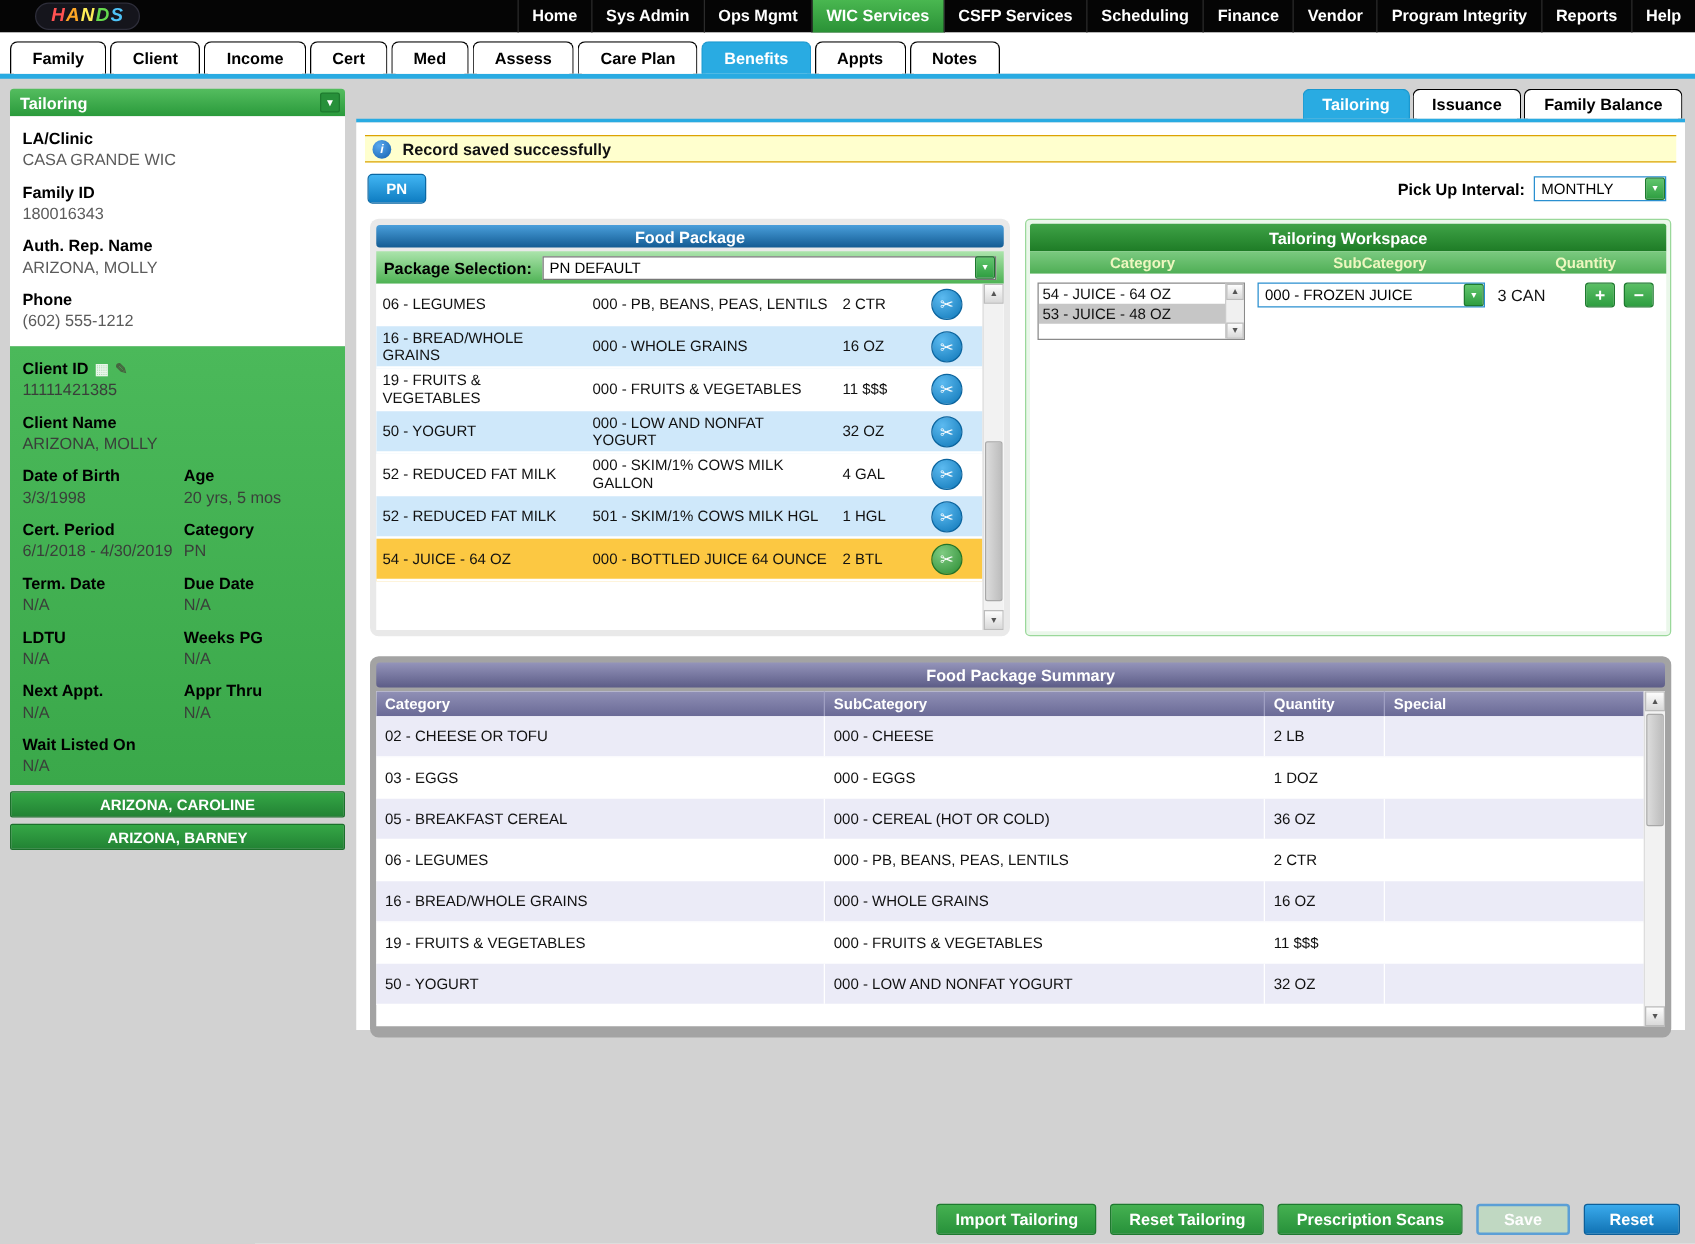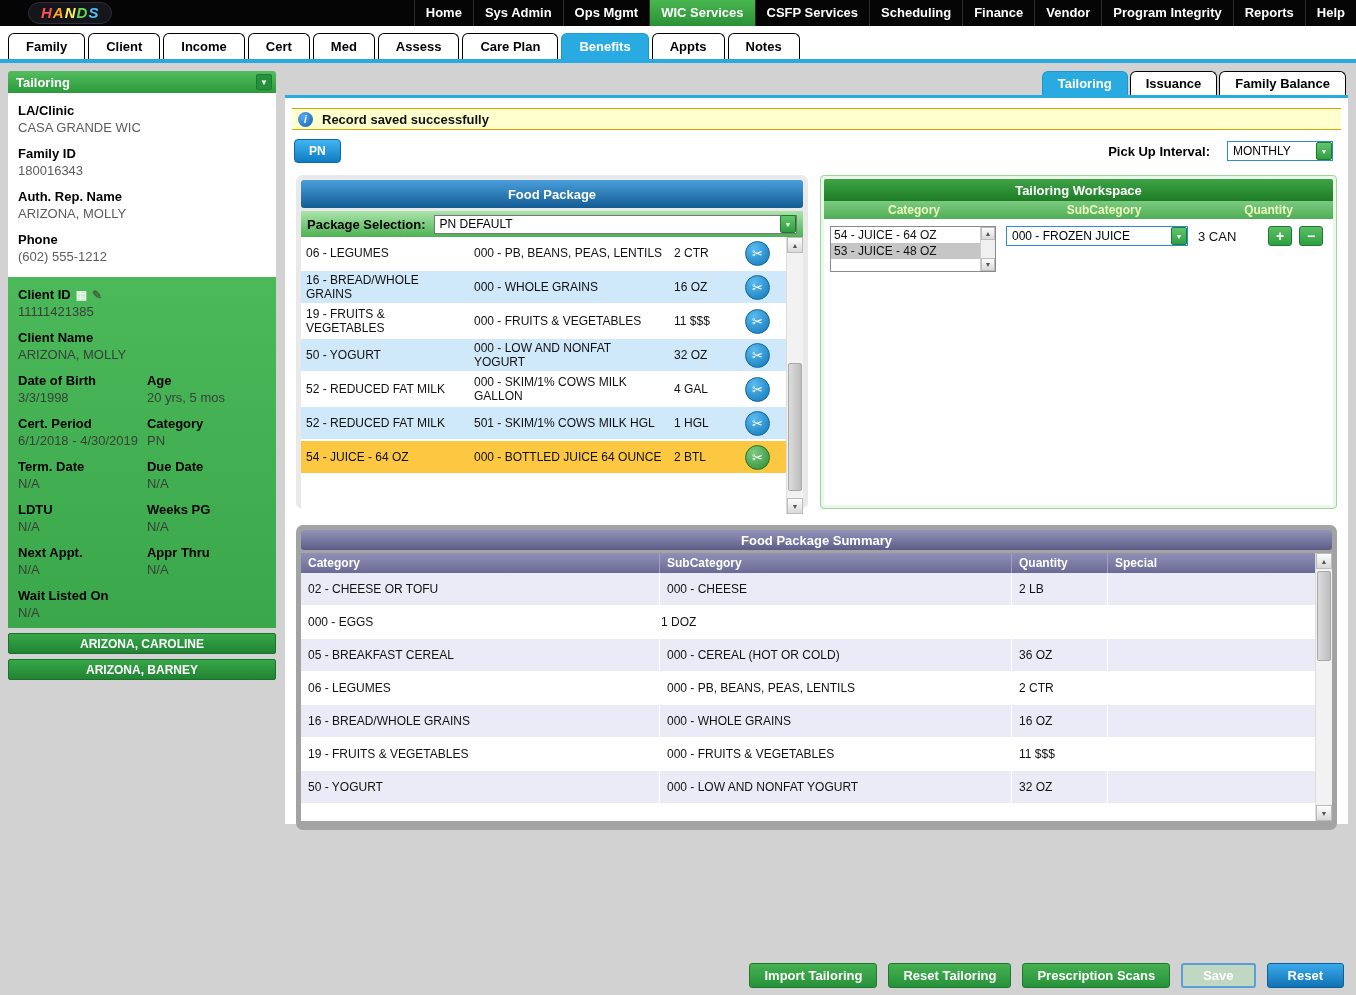--- a/index.html
+++ b/index.html
@@ -52,30 +52,30 @@
   .ctab.active { background: #29abe2; border-color: #1b98cf; color: #fff; }
   .content-blue-line { height: 3px; background: #29abe2; }
   .content-card { background: #fff; height: 726px; padding: 10px 7px 0; }
 
   .notify { border-top: 1px solid #dca303; border-bottom: 1px solid #dca303; background: #ffffce; height: 22px; display: flex; align-items: center; padding: 0 6px; gap: 9px; }
   .info-icon { width: 15px; height: 15px; border-radius: 50%; background: radial-gradient(circle at 35% 30%, #59a9ef, #125fae); color: #fff; font-size: 10px; font-weight: bold; font-style: italic; display: flex; align-items: center; justify-content: center; flex-shrink: 0; }
   .notify-text { font-weight: bold; font-size: 13px; color: #111; }
 
   .pn-row { display: flex; align-items: center; margin: 9px 2px 4px; }
   .pn-btn { background: linear-gradient(#41b5f3, #0e7cc1); border: 1px solid #0a67a3; border-radius: 4px; color: #fff; font-weight: bold; font-size: 12px; padding: 4px 14px; cursor: pointer; }
-  .pickup { margin-left: auto; display: flex; align-items: center; gap: 17px; padding-right: 6px; }
+  .pickup { margin-left: auto; display: flex; align-items: center; gap: 7px; padding-right: 6px; }
   .pickup-label { font-weight: bold; font-size: 13px; }
   .select-box { background: #fff; border: 1px solid #2a8fd0; height: 20px; display: flex; align-items: center; justify-content: space-between; font-size: 12px; padding-left: 5px; cursor: pointer; }
   .select-arrow { width: 16px; height: 18px; background: linear-gradient(#61c66d, #2f9e41); border: 1px solid #1d7a2e; border-radius: 2px; color: #fff; font-size: 7px; display: flex; align-items: center; justify-content: center; flex-shrink: 0; }
   .pickup-select { width: 106px; }
 
   
   .panels { display: flex; gap: 12px; margin: 12px 4px 0; }
   .fp-container { width: 512px; flex-shrink: 0; background: #e9e9e9; border-radius: 7px; padding: 5px; height: 334px; }
-  .panel-header-blue { height: 28px; background: linear-gradient(#4a9fdb, #135b93); border-radius: 3px; color: #fff; font-weight: bold; font-size: 13px; display: flex; align-items: center; justify-content: center; }
+  .panel-header-blue { height: 18px; background: linear-gradient(#4a9fdb, #135b93); border-radius: 3px; color: #fff; font-weight: bold; font-size: 13px; display: flex; align-items: center; justify-content: center; }
   .fp-selrow { margin-top: 3px; background: linear-gradient(#ace4ac, #4db253); height: 26px; display: flex; align-items: center; padding: 0 6px; gap: 8px; }
   .fp-sel-label { font-weight: bold; font-size: 13px; white-space: nowrap; }
   .fp-select { flex: 1; border-color: #777; height: 19px; }
   .fp-table-wrap { display: flex; background: #fff; height: 277px; overflow: hidden; }
   .fp-table { flex: 1; }
   .fp-row { display: flex; align-items: stretch; min-height: 34px; border-bottom: 2px solid #fff; background: #fff; cursor: pointer; }
   .fp-row.alt { background: #cfe8fa; }
   .fp-row.hl { background: #fcc842; }
   .fp-cell { display: flex; align-items: center; padding: 2px 5px; font-size: 12px; color: #111; }
   .fp-cat { width: 168px; }
@@ -420,20 +420,21 @@
                 <div class="sum-col sum-col-qty">Quantity</div>
                 <div class="sum-col sum-col-spec">Special</div>
               </div>
               <div class="sum-row alt">
                 <div class="sum-cell sum-col-cat">02 - CHEESE OR TOFU</div>
                 <div class="sum-cell sum-col-sub">000 - CHEESE</div>
                 <div class="sum-cell sum-col-qty">2 LB</div>
                 <div class="sum-cell sum-col-spec"></div>
               </div>
               <div class="sum-row">
+                <div class="sum-cell sum-col-cat">03 - EGGS</div>
                 <div class="sum-cell sum-col-sub">000 - EGGS</div>
                 <div class="sum-cell sum-col-qty">1 DOZ</div>
                 <div class="sum-cell sum-col-spec"></div>
               </div>
               <div class="sum-row alt">
                 <div class="sum-cell sum-col-cat">05 - BREAKFAST CEREAL</div>
                 <div class="sum-cell sum-col-sub">000 - CEREAL (HOT OR COLD)</div>
                 <div class="sum-cell sum-col-qty">36 OZ</div>
                 <div class="sum-cell sum-col-spec"></div>
               </div>

